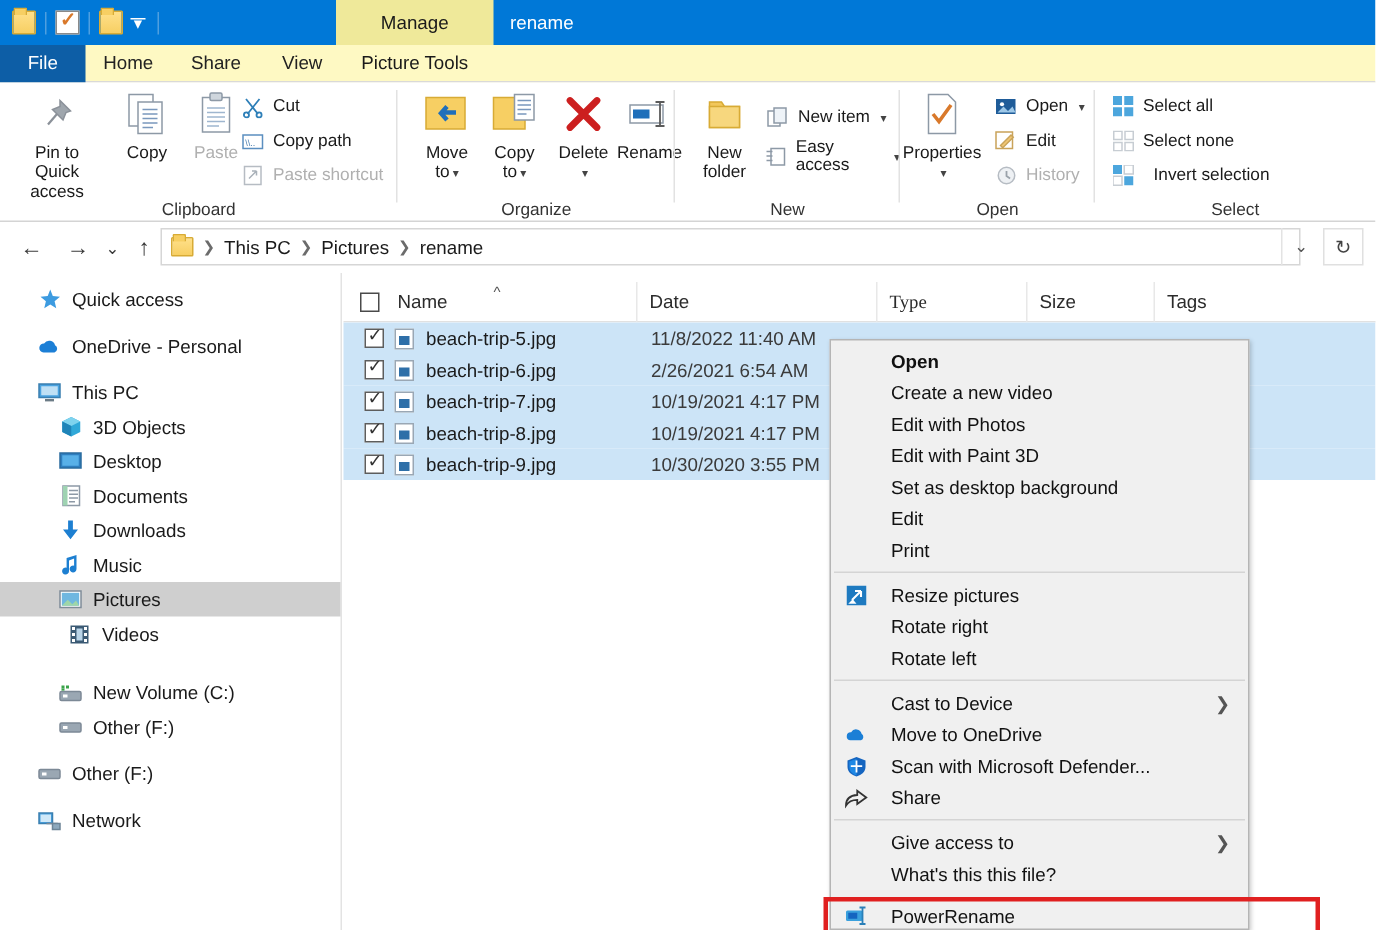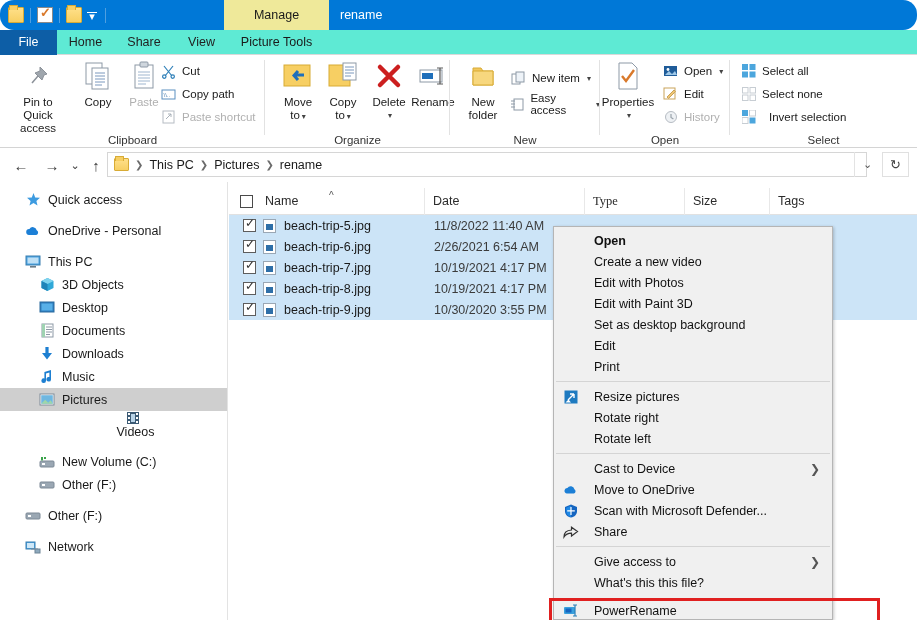--- a/index.html
+++ b/index.html
@@ -8,21 +8,20 @@
     font-family: "Liberation Sans", sans-serif;
     font-size: 12px;
     color:#000;
     background:#fff;
     position:relative;
   }
   
   .titlebar{
     position:absolute; left:0; top:0; width:917px; height:30px;
     background:#0078d7;
-    border-radius:14px;
   }
   .qat{ position:absolute; left:8px; top:0; height:30px; display:flex; align-items:center; gap:3px;}
   .qat .sep{ width:1px;height:15px;background:#4f9fe0;margin:0 3px;}
   .ico{ width:16px;height:16px;position:relative;display:inline-block;}
   .ico-folder{
     background:linear-gradient(#ffe08a,#f7cf63);
     border:1px solid #d8ab35; border-radius:1px;
   }
   .ico-folder:after{
     content:""; position:absolute; left:0;top:-3px;width:7px;height:4px;
@@ -41,21 +40,21 @@
     background:#efe99a; color:#1a1a1a; font-size:12.5px;
     display:flex;align-items:center;justify-content:center;
   }
   .title-text{
     position:absolute; left:340px; top:0; height:30px; line-height:30px;
     color:#fff; font-size:12.5px;
   }
   
   .tabstrip{
     position:absolute; left:0; top:30px; width:917px; height:25px;
-    background:#5eead4; border-bottom:1px solid #d9d9d9;
+    background:#fef9c3; border-bottom:1px solid #d9d9d9;
   }
   .tab{
     position:absolute; top:0; height:25px; line-height:25px;
     text-align:center; font-size:12.5px; color:#222; cursor:default;
   }
   .tab.file{ left:0; width:57px; background:#0d5ea6; color:#fff; }
   .tab.home{ left:57px; width:57px; }
   .tab.share{ left:114px; width:60px; }
   .tab.view{ left:174px; width:55px; }
   .tab.pict{ left:229px; width:95px; color:#1a1a1a; }
@@ -547,21 +546,21 @@
     <span class="gly">
       <svg width="16" height="13" viewBox="0 0 16 13">
           <rect x="1" y="1" width="14" height="11" fill="#fff" stroke="#7f8c99"></rect>
           <rect x="2.2" y="2.2" width="11.6" height="8.6" fill="#6fb7e0"></rect>
           <path d="M2.2 10.8 l4-4 3 3 2.5-2.5 2.1 3.5z" fill="#9fd6a8"></path>
         </svg>
     </span>
     <span>Pictures</span>
   </div>
 
-  <div class="navitem" style="padding-left:44px;flex-direction:column;">
+  <div class="navitem" style="padding-left:44px;">
     <span class="gly">
       <svg width="14" height="14" viewBox="0 0 14 14">
           <rect x="1" y="1" width="12" height="12" fill="#3b5a74"></rect>
           <g fill="#fff">
             <rect x="2" y="2" width="2" height="2"></rect>
             <rect x="2" y="6" width="2" height="2"></rect>
             <rect x="2" y="10" width="2" height="2"></rect>
             <rect x="10" y="2" width="2" height="2"></rect>
             <rect x="10" y="6" width="2" height="2"></rect>
             <rect x="10" y="10" width="2" height="2"></rect>

